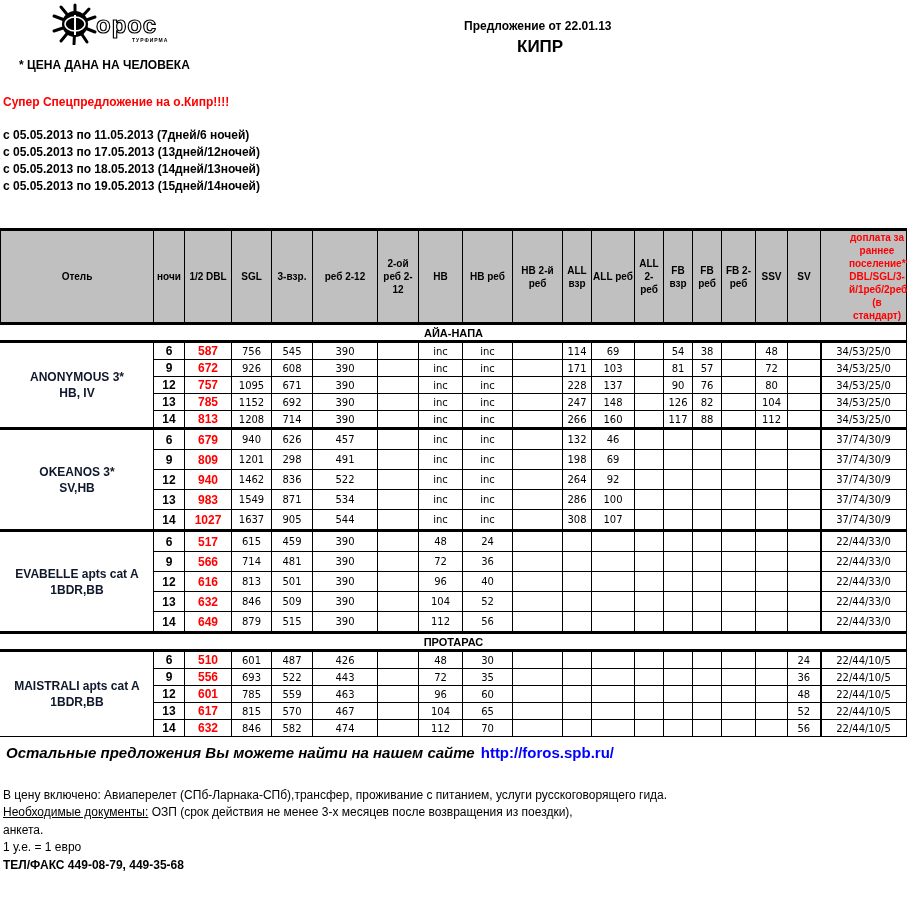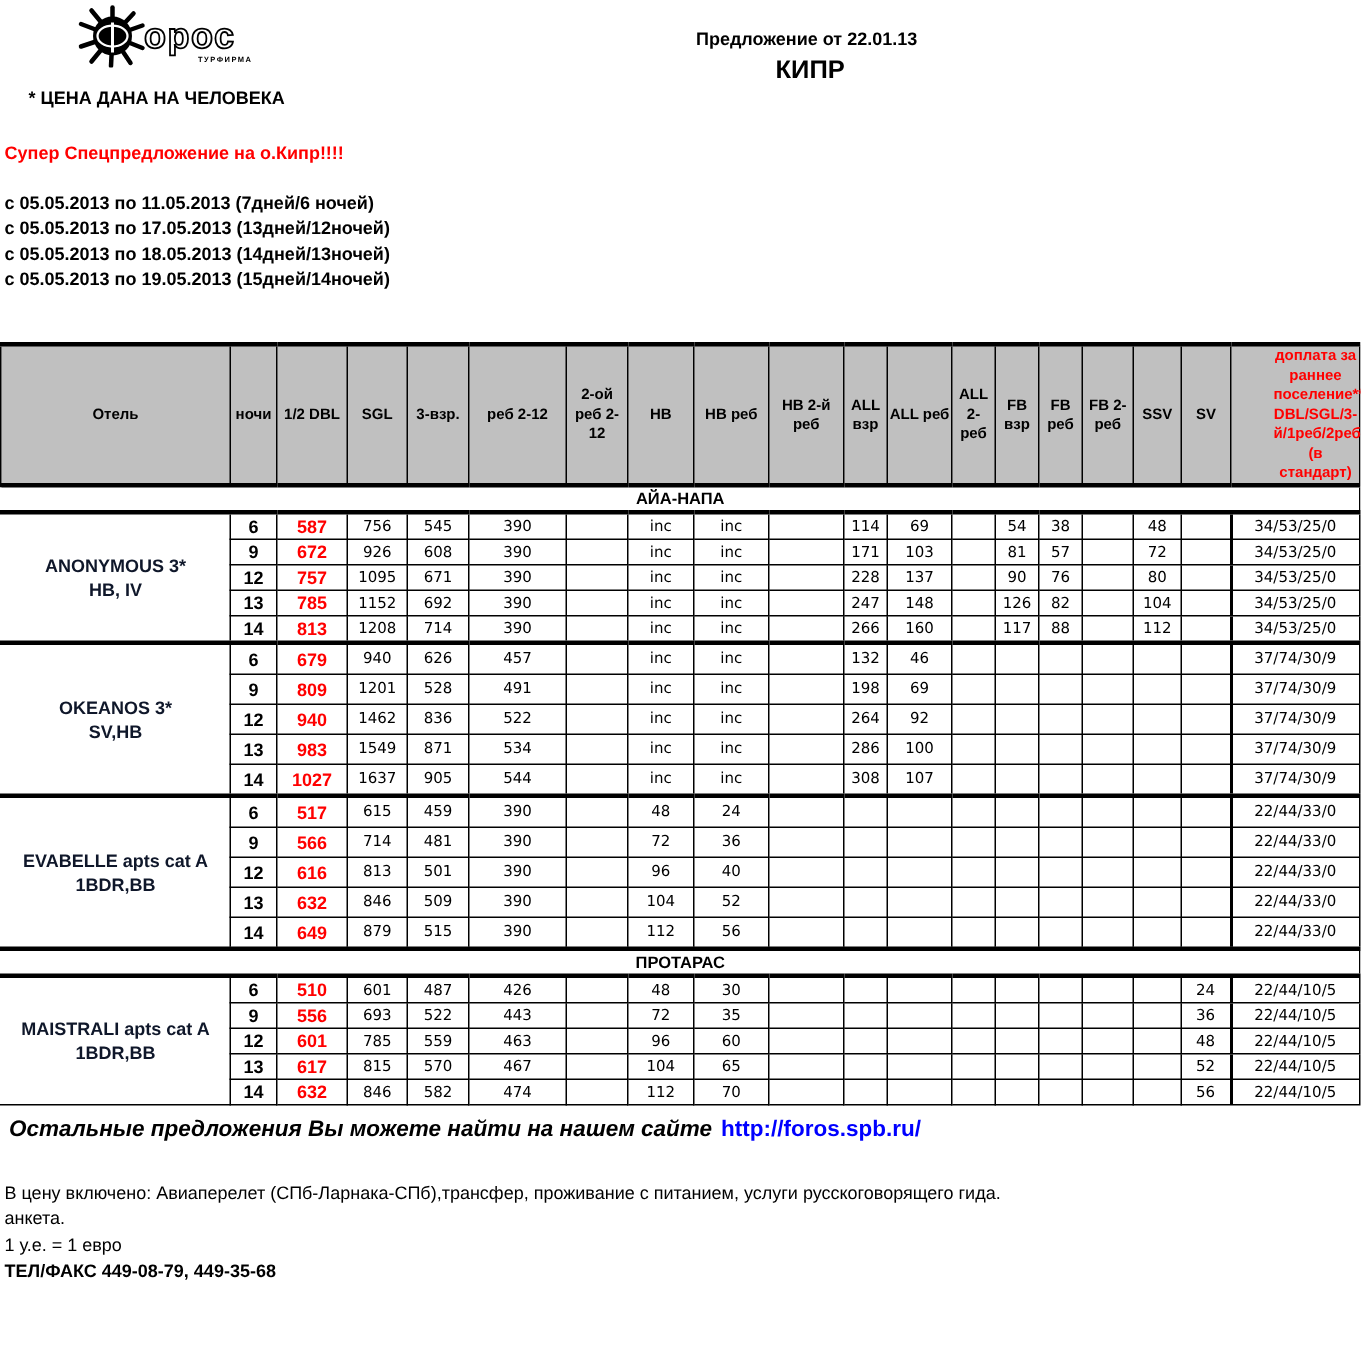--- a/index.html
+++ b/index.html
@@ -242,21 +242,21 @@
         <td></td>
         <td></td>
         <td></td>
         <td></td>
         <td class="lastcol">37/74/30/9</td>
       </tr>
       <tr class="tall">
         <td class="nights">9</td>
         <td class="dbl">809</td>
         <td>1201</td>
-        <td>528</td>
+        <td>298</td>
         <td>491</td>
         <td></td>
         <td>inc</td>
         <td>inc</td>
         <td></td>
         <td>198</td>
         <td>69</td>
         <td></td>
         <td></td>
         <td></td>
@@ -538,16 +538,17 @@
       </tr>
     </tbody>
 </table>
 
 <div class="abs site-line">
   <span>Остальные предложения Вы можете найти на нашем сайте</span><span class="site-link">http://foros.spb.ru/</span>
 </div>
 
 <div class="abs footer">
   <div>В цену включено: Авиаперелет (СПб-Ларнака-СПб),трансфер, проживание с питанием, услуги русскоговорящего гида.</div>
+  <div><span class="u">Необходимые документы:</span><span> ОЗП (срок действия не менее 3-х месяцев после возвращения из поездки),</span></div>
   <div> анкета.</div>
   <div>1 у.е. = 1 евро</div>
   <div class="b">ТЕЛ/ФАКС 449-08-79,  449-35-68</div>
 </div>
 
 </body></html>

